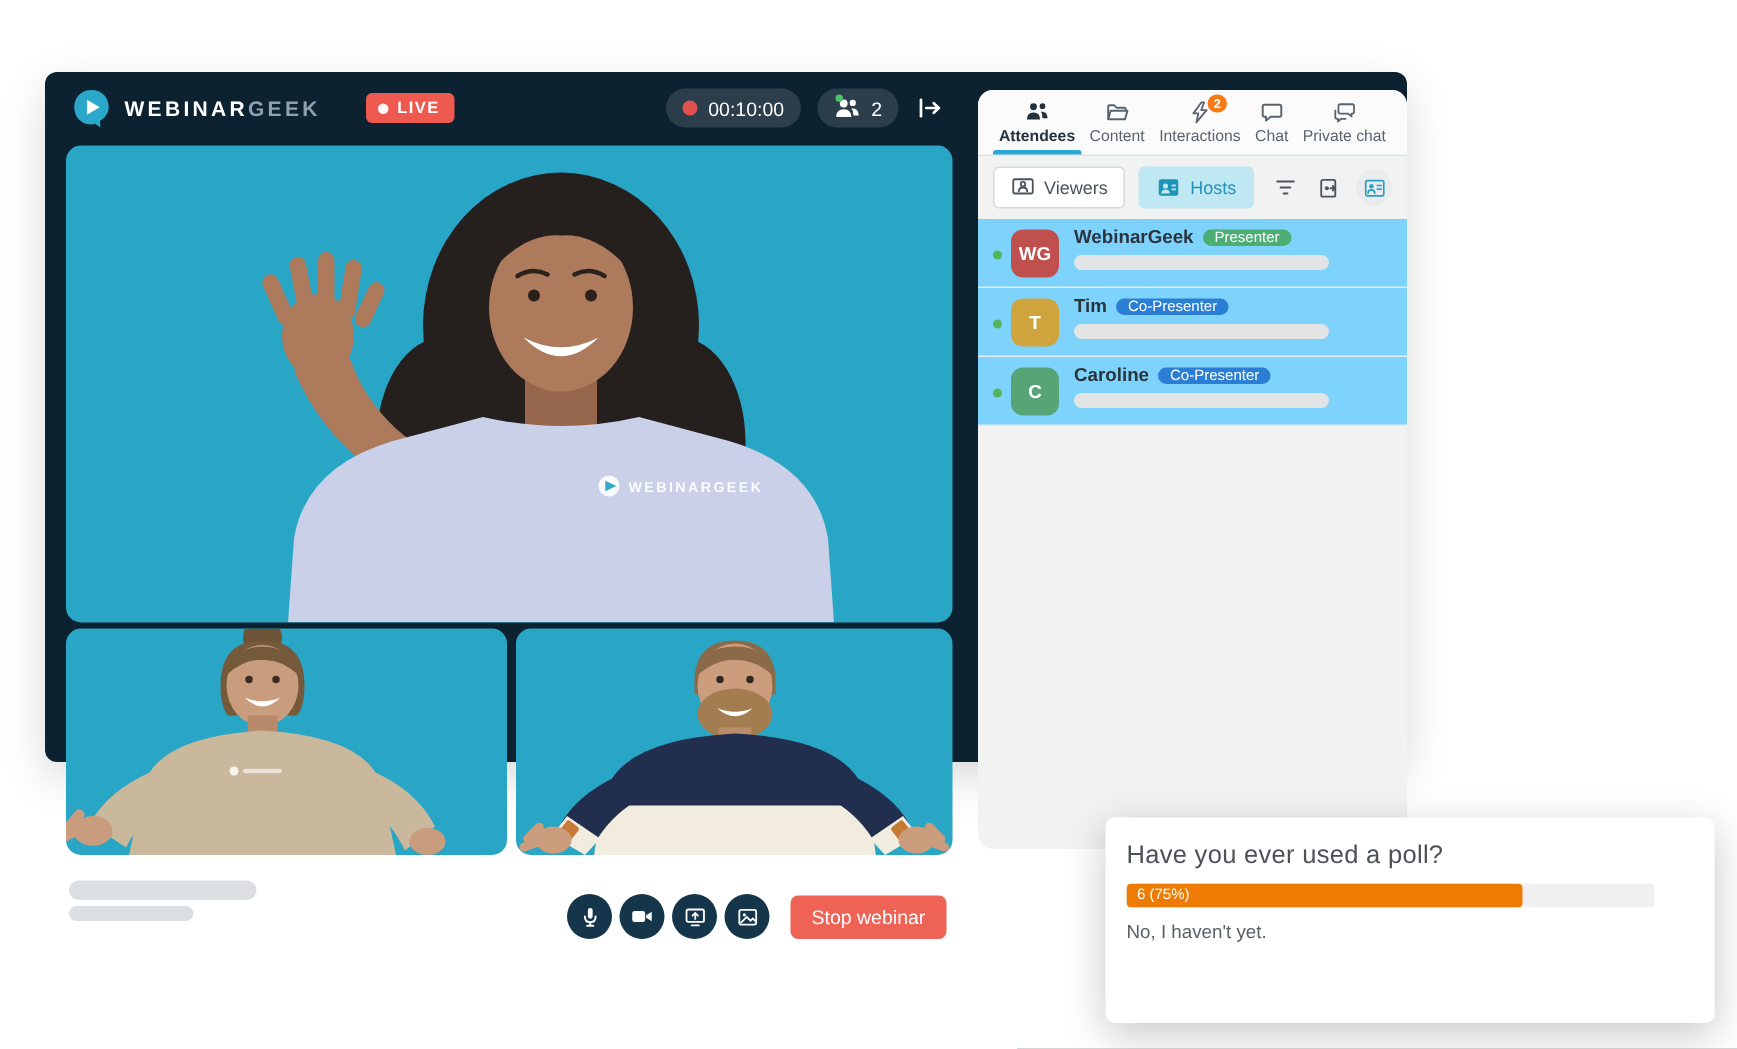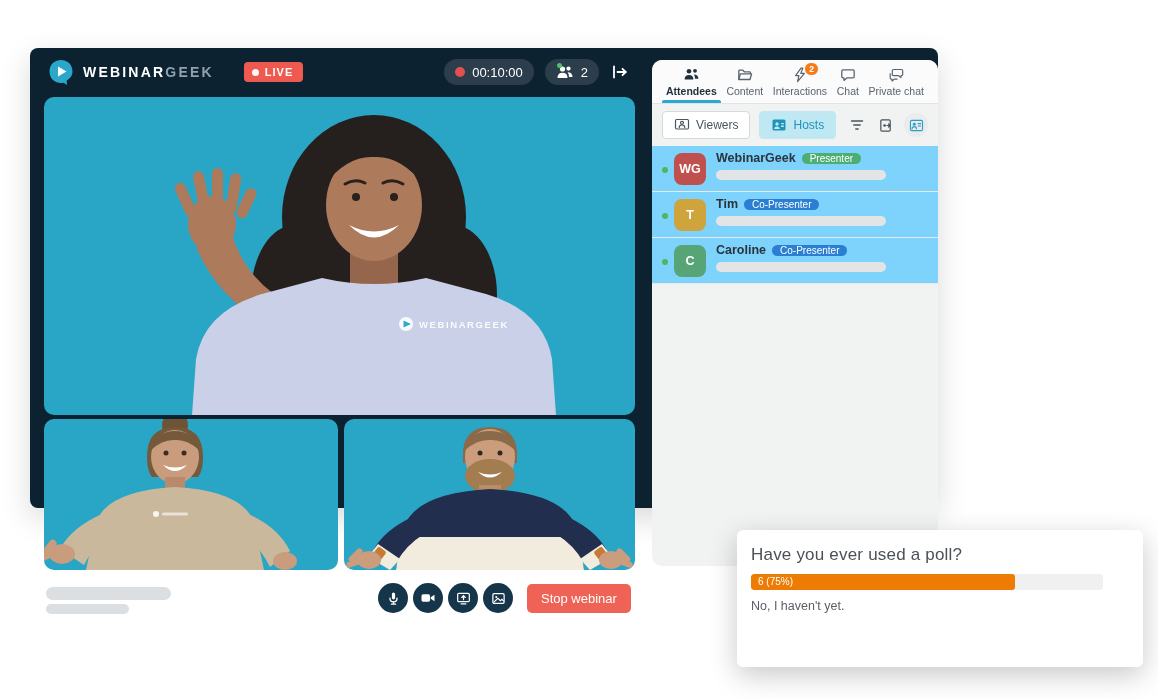--- a/index.html
+++ b/index.html
@@ -34,21 +34,21 @@
   .tile-main { left:0; top:49px; width:591px; height:318px; }
   .tile-sm-left { left:0; top:371px; width:294px; height:151px; }
   .tile-sm-right { left:300px; top:371px; width:291px; height:151px; }
   .tile svg { display:block; width:100%; height:100%; }
 
   .bottombar { position:absolute; left:0; top:527px; width:591px; height:43px; }
   .ph-bars { position:absolute; left:2px; top:12px; }
   .ph-bar { background:#dbdfe2; border-radius:7px; }
   .ph-bar.b1 { width:125px; height:13px; }
   .ph-bar.b2 { width:83px; height:10px; margin-top:4px; }
-  .ctl-group { position:absolute; left:334px; top:8px; display:flex; align-items:center; gap:5px; }
+  .ctl-group { position:absolute; left:334px; top:21px; display:flex; align-items:center; gap:5px; }
   .ctl-btn { width:30px; height:30px; border-radius:50%; background:#15364a; border:none;
     display:flex; align-items:center; justify-content:center; cursor:pointer; color:#fff; }
   .stop-btn { margin-left:9px; height:29px; padding:0 14px; background:#ee6355; border:none; border-radius:5px;
     color:#fff; font-size:13px; font-family:"Liberation Sans",sans-serif; cursor:pointer; }
 
   
   .sidebar { position:absolute; left:622px; top:12px; width:286px; height:506px;
     background:#f1f2f2; border-radius:10px; overflow:hidden; }
   .tabbar { position:relative; height:44px; background:#fbfbfc; border-bottom:1px solid #e1e3e4;
     display:flex; align-items:stretch; justify-content:space-between; padding:0 10px; }
@@ -78,21 +78,21 @@
   .online-dot { position:absolute; left:10px; top:21px; width:6px; height:6px; border-radius:50%; background:#52b45f; }
   .avatar { position:absolute; left:22px; top:7px; width:32px; height:32px; border-radius:8px;
     color:#fff; font-size:12.5px; font-weight:bold; display:flex; align-items:center; justify-content:center; }
   .host-main { position:absolute; left:64px; top:5px; }
   .host-line { display:flex; align-items:center; gap:6px; }
   .host-name { font-size:12.5px; font-weight:bold; color:#2b333c; }
   .role-pill { color:#fff; font-size:10px; border-radius:9px; padding:0 8px; }
   .host-ph { width:170px; height:10px; border-radius:5px; background:#e3e4e5; margin-top:5px; }
 
   
-  .poll-popup { position:absolute; left:737px; top:530px; width:406px; height:137px; background:#fff;
+  .poll-popup { position:absolute; left:737px; top:545px; width:406px; height:137px; background:#fff;
     border-radius:6px; box-shadow:0 8px 28px rgba(0,0,0,.22); padding:15px 14px; }
   .poll-q { font-size:17px; color:#4b5157; letter-spacing:.2px; }
   .poll-opt { margin-top:9px; }
   .poll-opt-label { font-size:12.5px; color:#5a6066; }
   .poll-track { margin-top:3px; width:352px; height:16px; background:#f0f0f0; border-radius:3px; overflow:hidden; }
   .poll-fill { height:16px; border-radius:3px; color:#fff; font-size:10px; line-height:16px; padding-left:7px; }
 
   svg { display:block; }
 </style>
 </head>

